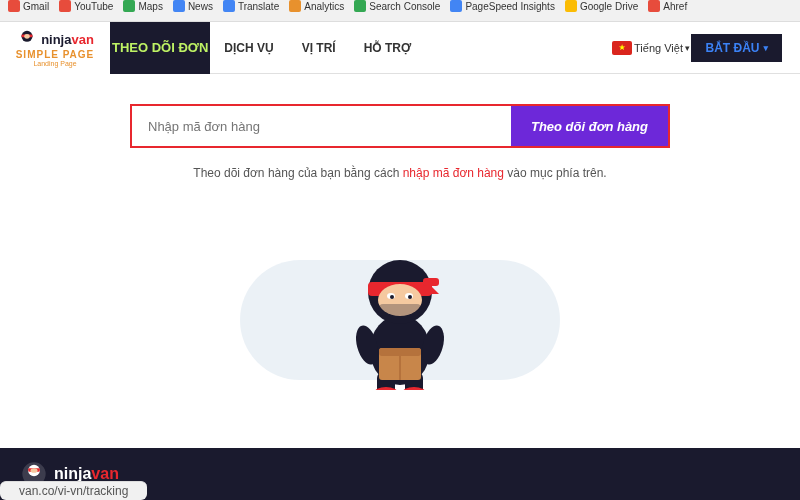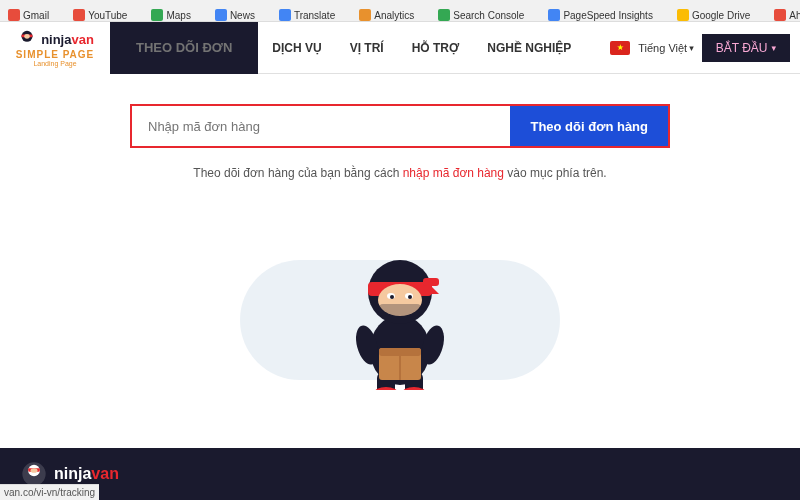--- a/index.html
+++ b/index.html
@@ -3,23 +3,23 @@
   <meta charset="utf-8">
   <style>
     * { margin: 0; padding: 0; box-sizing: border-box; }
     body { font-family: Arial, sans-serif; width: 800px; height: 500px; overflow: hidden; background: #fff; }
 
     
     .bookmarks-bar {
       background: #f1f1f1;
       height: 22px;
       display: flex;
-      align-items: flex-end;
+      align-items: flex-start;
       padding: 0 8px;
-      gap: 24px;
+      gap: 10px;
       font-size: 10px;
       color: #333;
       border-bottom: 1px solid #ddd;
     }
     .bookmark-item {
       display: flex;
       align-items: center;
       gap: 3px;
       cursor: pointer;
       white-space: nowrap;
@@ -72,25 +72,25 @@
       letter-spacing: 1px;
       margin-top: -2px;
     }
     .logo-sub-line2 {
       font-size: 7px;
       color: #e8912d;
     }
 
     .nav-theo-doi {
       background: #1a1a2e;
-      color: #737373;
+      color: #bef264;
       height: 52px;
       display: flex;
       align-items: center;
-      padding: 0 26px;
+      padding: 0 2px;
       font-size: 13px;
       font-weight: bold;
       cursor: pointer;
       white-space: nowrap;
     }
 
     .nav-links {
       display: flex;
       align-items: center;
       height: 48px;
@@ -104,22 +104,22 @@
       font-size: 12px;
       font-weight: bold;
       color: #333;
       cursor: pointer;
       white-space: nowrap;
     }
 
     .nav-right {
       display: flex;
       align-items: center;
-      gap: 8px;
-      padding-right: 10px;
+      gap: 2px;
+      padding-right: 18px;
     }
     .lang-flag {
       width: 20px;
       height: 14px;
       background: #da251d;
       border-radius: 2px;
       position: relative;
       display: flex;
       align-items: center;
       justify-content: center;
@@ -132,25 +132,25 @@
     .lang-select {
       font-size: 11px;
       color: #333;
       cursor: pointer;
       display: flex;
       align-items: center;
       gap: 2px;
     }
     .btn-bat-dau {
       background: #1a1a2e;
-      color: #f9a8d4;
+      color: #3b82f6;
       border: none;
       padding: 7px 14px;
       font-size: 12px;
-      font-weight: normal;
+      font-weight: bold;
       cursor: pointer;
       display: flex;
       align-items: center;
       gap: 4px;
     }
 
     
     .main-content {
       background: #fff;
       padding: 30px 8px 20px;
@@ -170,28 +170,29 @@
     .search-input {
       flex: 1;
       border: none;
       outline: none;
       padding: 0 16px;
       font-size: 13px;
       color: #999;
       background: #fff;
     }
     .search-btn {
-      background: #1d4ed8;
+      background: #6d28d9;
       color: #fff;
       border: none;
       padding: 0 20px;
       font-size: 13px;
       font-weight: bold;
       cursor: pointer;
       white-space: nowrap;
+      font-style: italic;
     }
 
     .instruction-text {
       font-size: 12px;
       color: #555;
       text-align: right;
       margin-bottom: 20px;
     }
     .instruction-text a {
       color: #e8272e;
@@ -253,25 +254,26 @@
       color: #fff;
     }
     .footer-logo-text span { color: #e8272e; }
 
     
     .status-bar {
       position: fixed;
       bottom: 0;
       left: 0;
       background: #f1f1f1;
-      font-size: 10px;
+      font-size: 12px;
       color: #555;
-      padding: 2px 4px;
+      padding: 2px 19px;
       border-top: 1px solid #ddd;
       z-index: 100;
+      border-radius: 6px;
     }
 
     
     .chevron::after {
       content: ' ▾';
       font-size: 9px;
     }
   </style>
 </head>
 <body>
@@ -333,21 +335,20 @@
     <div class="logo-sub">SIMPLE PAGE</div>
     <div class="logo-sub-line2">Landing Page</div>
   </div>
 
   <div class="nav-theo-doi">THEO DÕI ĐƠN</div>
 
   <div class="nav-links">
     <div class="nav-link">DỊCH VỤ</div>
     <div class="nav-link">VỊ TRÍ</div>
     <div class="nav-link">HỖ TRỢ</div>
-    <div class="nav-link">NGHỀ NGHIỆP</div>
   </div>
 
   <div class="nav-right">
     <div class="lang-flag"></div>
     <div class="lang-select chevron">Tiếng Việt</div>
     <button class="btn-bat-dau chevron">BẮT ĐẦU</button>
   </div>
 </nav>
 
 <main class="main-content">

